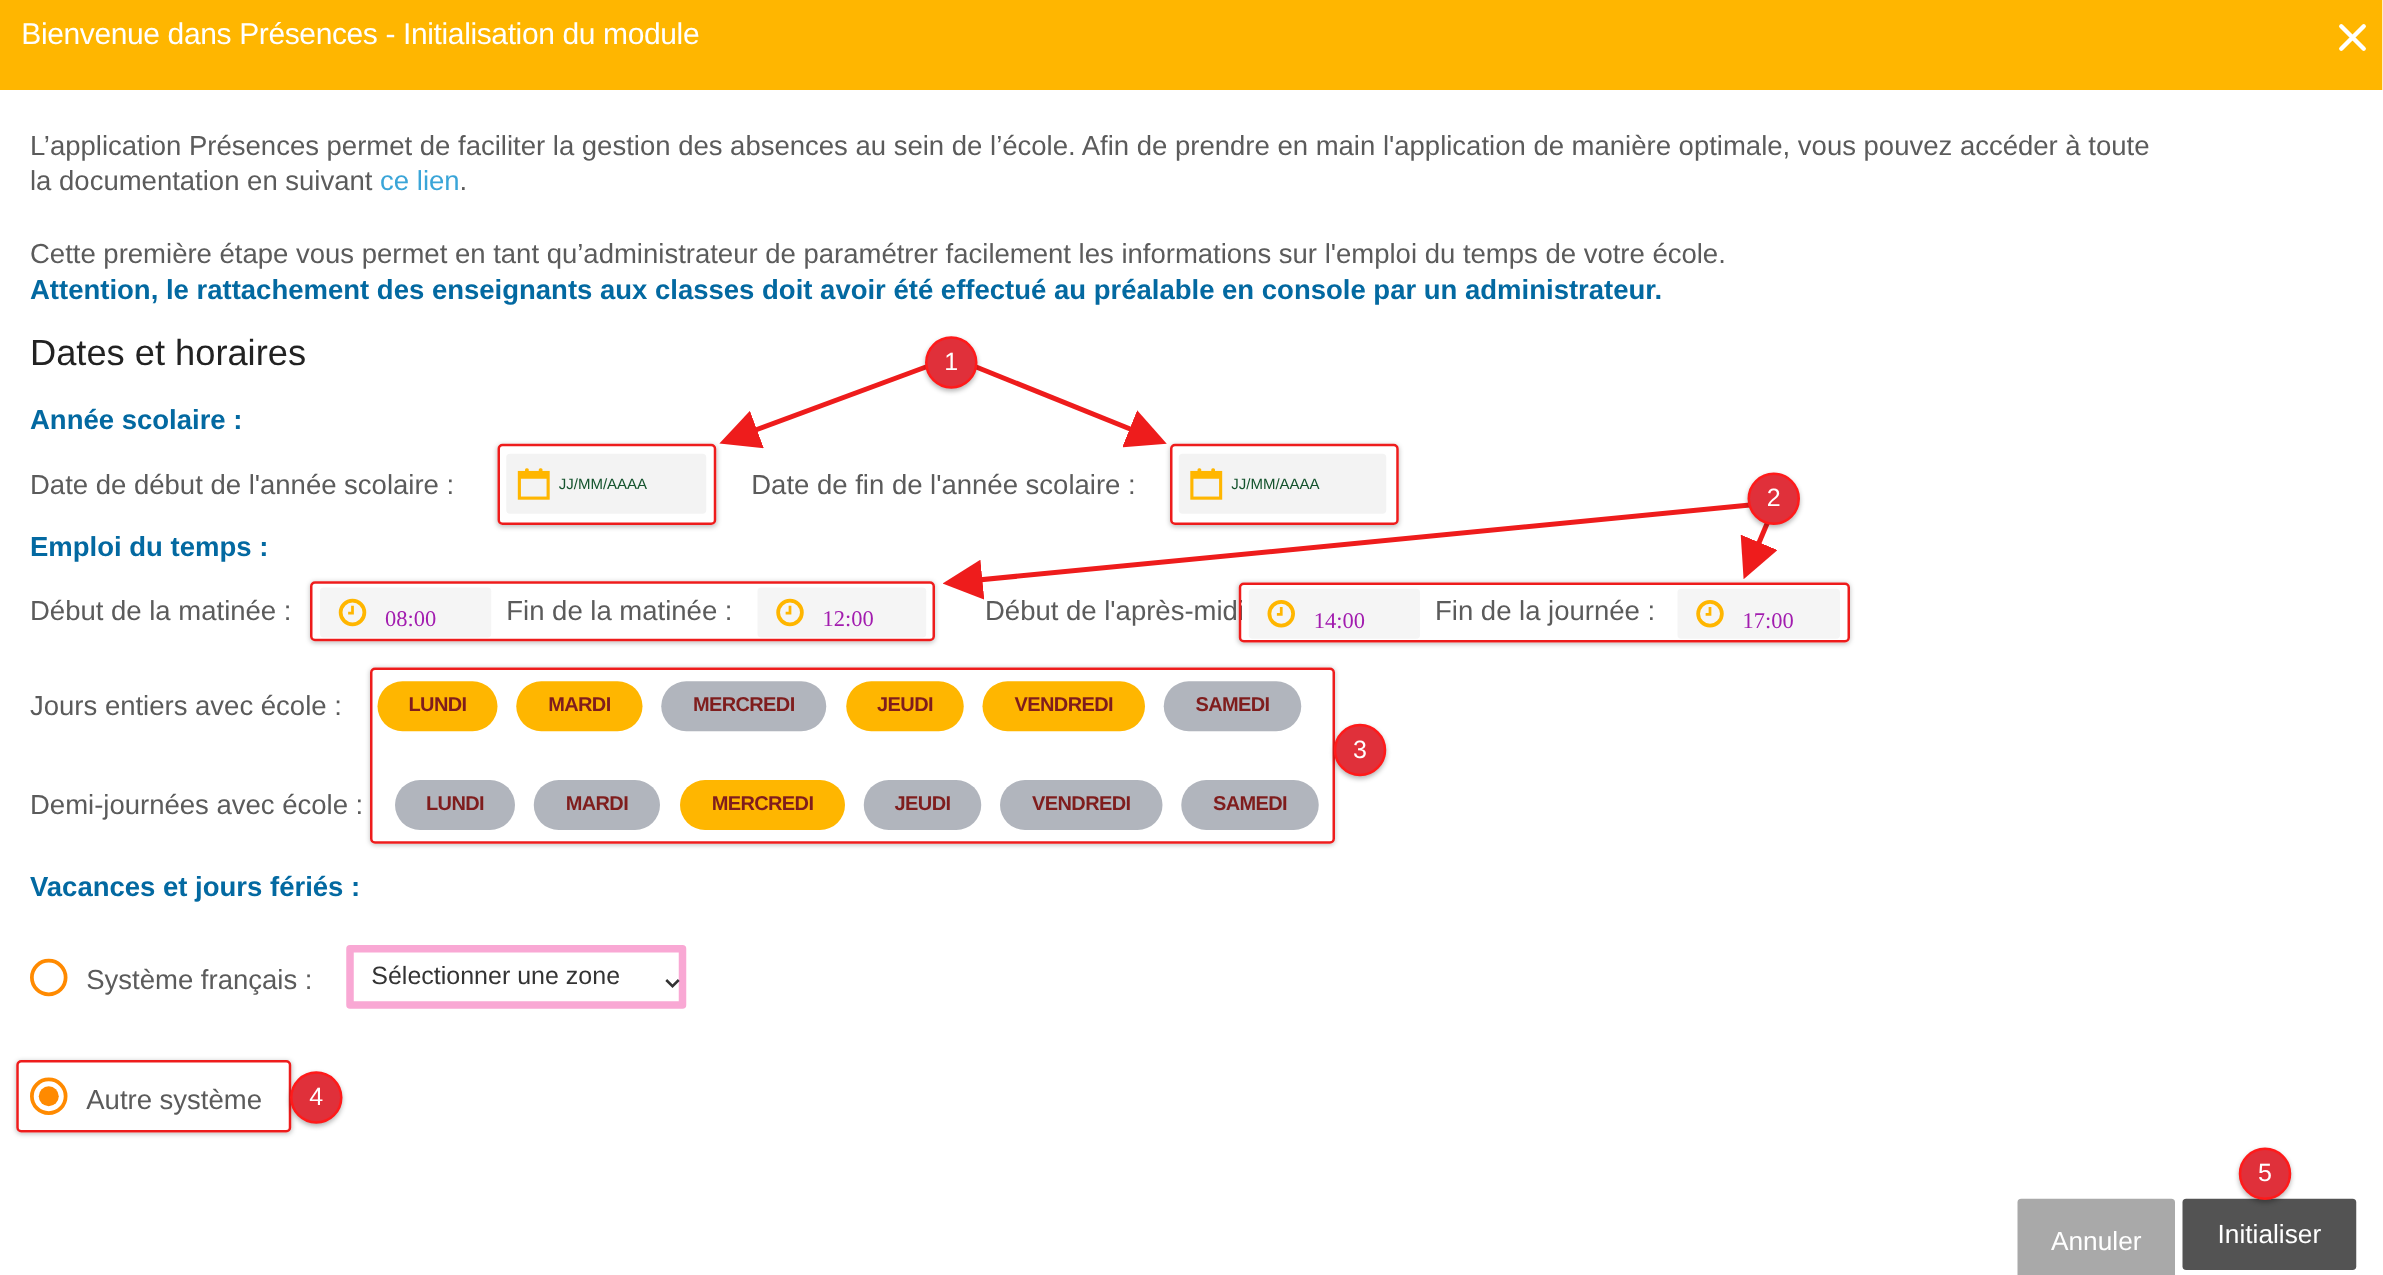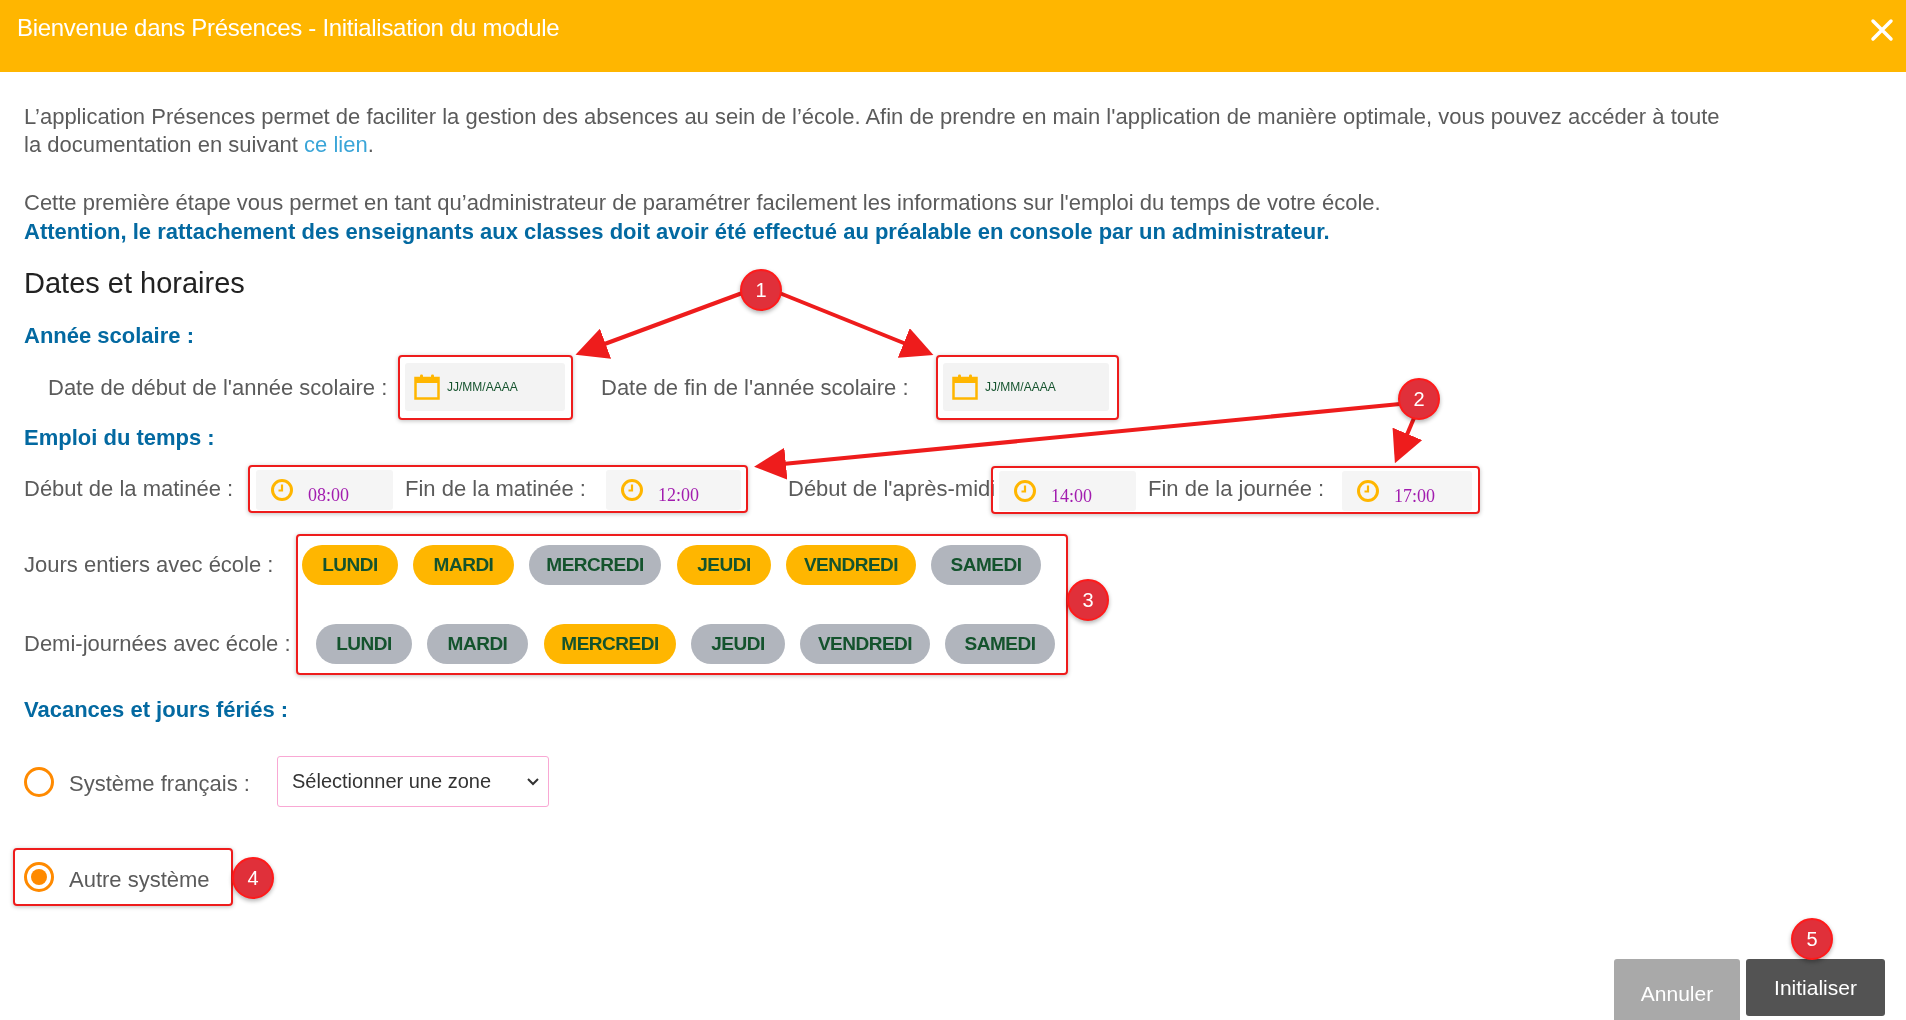--- a/index.html
+++ b/index.html
@@ -10,28 +10,28 @@
   .header-title { left: 17px; top: 14px; font-size: 24px; color: #ffffff; white-space: nowrap; letter-spacing: -0.3px; }
   .close-btn { left: 1866px; top: 14px; width: 32px; height: 32px; cursor: pointer; }
   .txt { font-size: 22px; line-height: 28px; white-space: nowrap; color: #5b5b5b; }
   .bold { font-weight: bold; color: #0369a1; }
   .link { color: #3aa5d8; cursor: pointer; }
   .section-title { font-size: 29px; color: #222; white-space: nowrap; }
   .date-input { background: #f3f3f3; border-radius: 3px; height: 48px; display: flex; align-items: center; padding-left: 8px; }
   .date-input .ph { font-size: 12px; color: #14532d; margin-left: 6px; white-space: nowrap; overflow: hidden; width: 112px; }
   .time-input { background: #f5f5f5; border-radius: 3px; height: 40px; display: flex; align-items: center; padding-left: 14px; }
   .time-input .val { font-family: Liberation Serif, serif; font-size: 18px; color: #a21caf; margin-left: 14px; white-space: nowrap; margin-top: 10px; }
-  .pill { height: 40px; border-radius: 20px; display: flex; align-items: center; justify-content: center; font-size: 19px; font-weight: bold; color: #14532d; cursor: pointer; white-space: nowrap; letter-spacing: -0.5px; }
+  .pill { height: 40px; border-radius: 20px; display: flex; align-items: center; justify-content: center; font-size: 16px; font-weight: bold; color: #7f1d1d; cursor: pointer; white-space: nowrap; letter-spacing: -0.5px; }
   .pill.on { background: #ffb600; }
   .pill.off { background: #b1b5bd; }
   .redbox { border: 2px solid #ee1c1c; border-radius: 4px; box-shadow: 0 1px 4px rgba(0,0,0,0.25); }
   .badge { width: 42px; height: 42px; border-radius: 50%; background: #e0303a; border: 2px solid #ff1a1a; color: #fff; font-size: 20px; display: flex; align-items: center; justify-content: center; box-shadow: 0 2px 4px rgba(0,0,0,0.3); }
   .radio { width: 30px; height: 30px; border-radius: 50%; border: 3px solid #ff8a00; background: #fff; display: flex; align-items: center; justify-content: center; cursor: pointer; }
   .radio .dot { width: 16px; height: 16px; border-radius: 50%; background: #ff8a00; }
-  .select { border: 1px solid #f9a8d4; border-radius: 3px; background: #fff; display: flex; align-items: center; padding-left: 14px; font-size: 20px; color: #333; cursor: pointer; }
+  .select { border: 6px solid #f9a8d4; border-radius: 3px; background: #fff; display: flex; align-items: center; padding-left: 14px; font-size: 20px; color: #333; cursor: pointer; }
   .btn { display: flex; align-items: center; justify-content: center; font-size: 21px; color: #fff; border-radius: 3px; cursor: pointer; }
   svg.overlay { position: absolute; left: 0; top: 0; pointer-events: none; }
 </style>
 </head>
 <body>
 
 <div class="abs header"></div>
 <div class="abs header-title">Bienvenue dans Présences - Initialisation du module</div>
 <div class="abs close-btn">
   <svg width="32" height="32" viewBox="0 0 32 32">
@@ -42,21 +42,21 @@
 <div class="abs txt" style="left:24px; top:103px;">L’application Présences permet de faciliter la gestion des absences au sein de l’école. Afin de prendre en main l'application de manière optimale, vous pouvez accéder à toute</div>
 <div class="abs txt" style="left:24px; top:131px;">
   <span>la documentation en suivant </span><span class="link">ce lien</span><span>.</span>
 </div>
 <div class="abs txt" style="left:24px; top:189px;">Cette première étape vous permet en tant qu’administrateur de paramétrer facilement les informations sur l'emploi du temps de votre école.</div>
 <div class="abs txt bold" style="left:24px; top:218px;">Attention, le rattachement des enseignants aux classes doit avoir été effectué au préalable en console par un administrateur.</div>
 
 <div class="abs section-title" style="left:24px; top:267px;">Dates et horaires</div>
 
 <div class="abs txt bold" style="left:24px; top:322px;">Année scolaire :</div>
-<div class="abs txt" style="left:24px; top:374px;margin-left:24px;">Date de début de l'année scolaire :</div>
+<div class="abs txt" style="left:24px; top:374px;">Date de début de l'année scolaire :</div>
 <div class="abs redbox" style="left:398px; top:355px; width:175px; height:65px;"></div>
 <div class="abs date-input" style="left:405px; top:363px; width:160px;">
   <svg width="28" height="28" viewBox="0 0 28 28">
     <rect x="2.5" y="5" width="23" height="20.5" fill="none" stroke="#ffb600" stroke-width="2.5"></rect>
     <rect x="2.5" y="5" width="23" height="5" fill="#ffb600"></rect>
     <rect x="7" y="1.5" width="3" height="6" rx="1.2" fill="#ffb600"></rect>
     <rect x="18" y="1.5" width="3" height="6" rx="1.2" fill="#ffb600"></rect>
   </svg>
   <span class="ph">JJ/MM/AAAA</span>
 </div>

